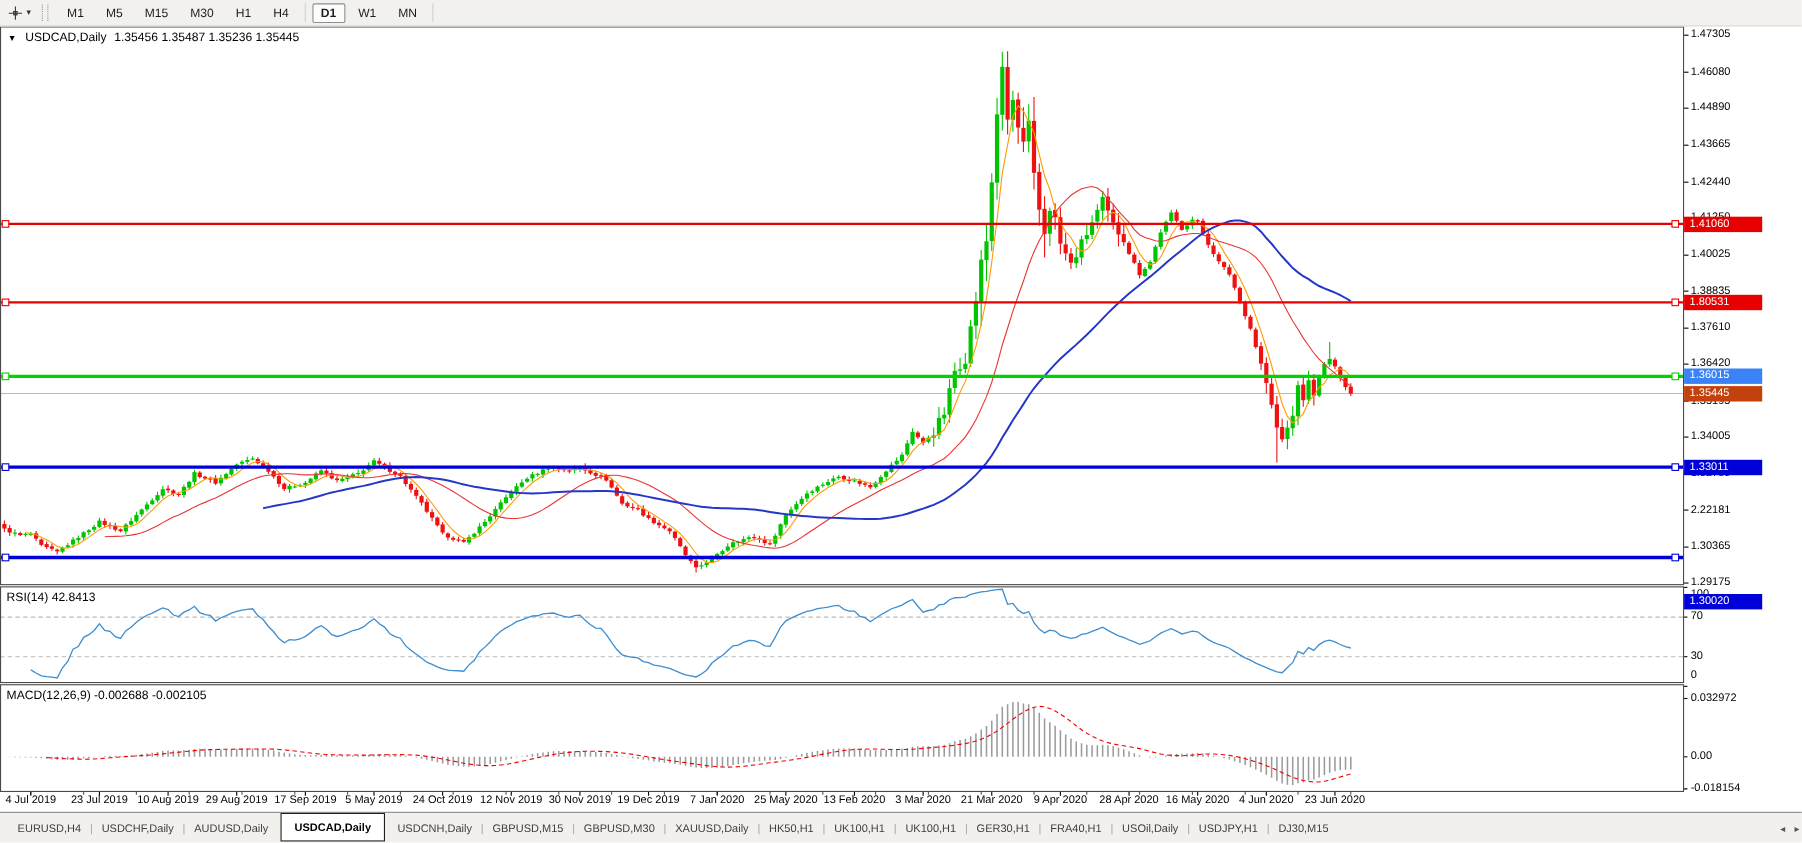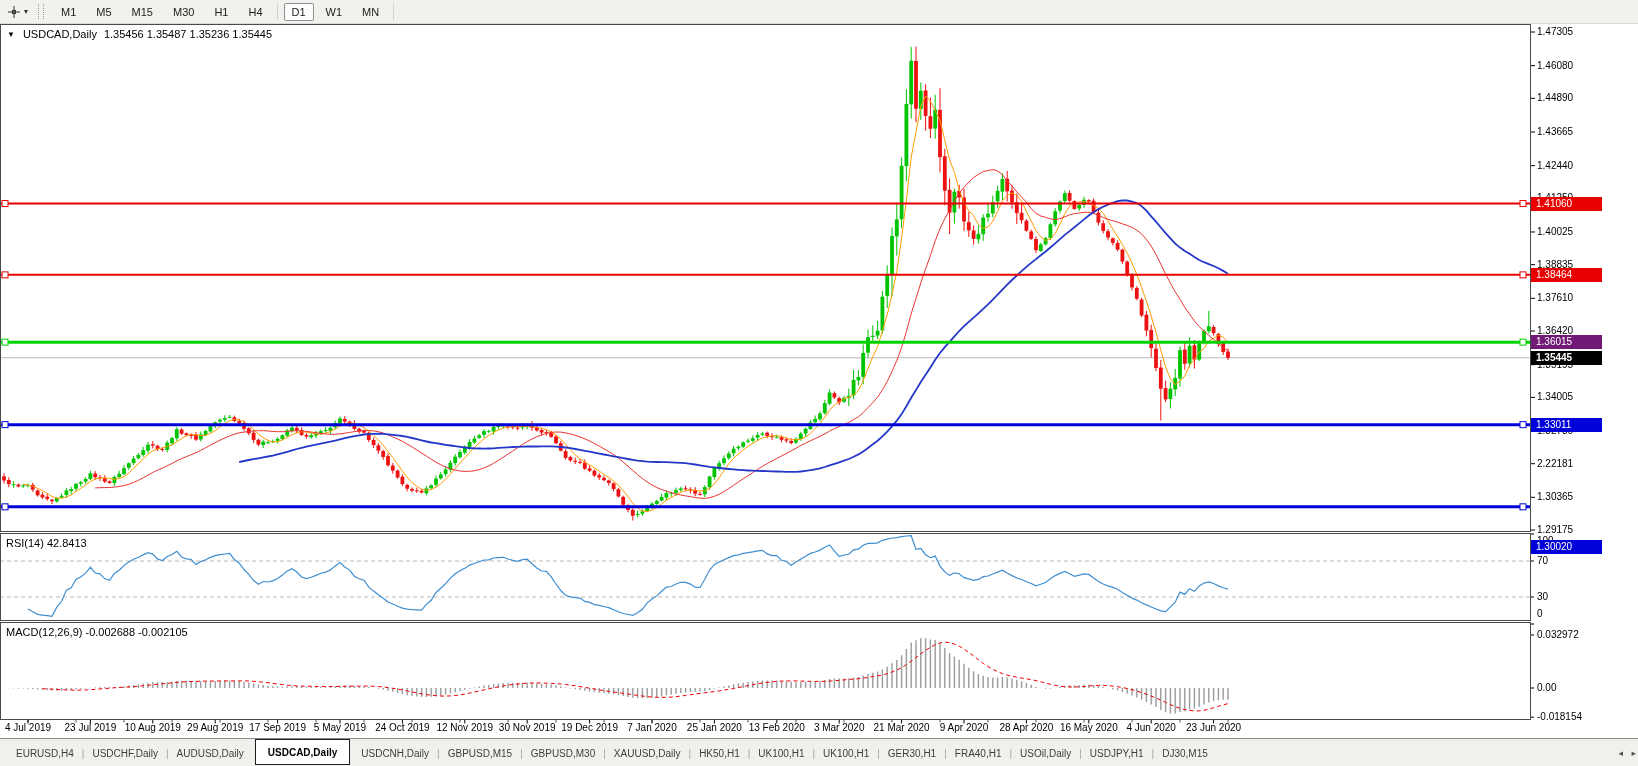--- a/index.html
+++ b/index.html
@@ -7,21 +7,21 @@
        font-family:"Liberation Sans","DejaVu Sans",sans-serif;position:relative;}
   #root{position:absolute;left:0;top:0;width:1638px;height:766px;background:#fff;}
   
   .toolbar{position:absolute;left:0;top:0;width:1638px;height:23px;background:#f2f1ee;
            border-bottom:1px solid #dddbd7;display:flex;align-items:center;z-index:6;}
   .tool-icon{display:flex;align-items:center;padding:0 5px 0 7px;gap:3px;}
   .dd{font-size:8px;color:#333;}
   .grip{width:4px;height:15px;border-left:1px dotted #9a9a9a;border-right:1px dotted #9a9a9a;margin:0 7px 0 5px;}
   #tf-buttons{display:flex;align-items:flex-start;}
   .tf-btn{font-size:11px;color:#1c1c1c;padding:2px 7px;margin:0 2px;border:1px solid transparent;border-radius:2px;}
-  .tf-btn.active{background:#fcfcfc;border-color:#8f8f8f;}
+  .tf-btn.active{background:#fcfcfc;border-color:#8f8f8f;font-weight:bold;}
   .vsep{width:1px;height:17px;background:#d3d1cd;margin:0 4px;}
   
   #chart-svg{position:absolute;left:0;top:0;z-index:0;}
   
   .chart-title{position:absolute;left:7px;top:28px;font-size:11px;color:#000;z-index:5;
                display:flex;align-items:center;gap:7px;white-space:nowrap;}
   .collapse{font-size:8px;color:#000;margin-right:1px;}
   .ind-label{position:absolute;left:6px;font-size:11px;color:#000;z-index:5;white-space:nowrap;}
   #rsi-label{top:537px;} #macd-label{top:626px;}
   .axis-label{position:absolute;left:1537px;font-size:10px;color:#000;line-height:12px;z-index:1;white-space:nowrap;}
@@ -957,25 +957,25 @@
     <span class="collapse">▼</span>
     <span>USDCAD,Daily</span>
     <span>1.35456 1.35487 1.35236 1.35445</span>
   </div>
 
   <div class="ind-label" id="rsi-label">RSI(14) 42.8413</div>
   <div class="ind-label" id="macd-label">MACD(12,26,9) -0.002688 -0.002105</div>
 
   <div id="labels">
       <div class="hline-label" style="top: 196.55px; background: rgb(232, 0, 0);">1.41060</div>
-      <div class="hline-label" style="top: 267.862px; background: rgb(232, 0, 0);">1.38464</div>
-      <div class="hline-label" style="top: 335.136px; background: #701a75;">1.36015</div>
+      <div class="hline-label" style="top: 267.862px; background: rgb(232, 0, 0);">1.80531</div>
+      <div class="hline-label" style="top: 335.136px; background: #3b82f6;">1.36015</div>
       <div class="hline-label" style="top: 417.656px; background: rgb(0, 0, 217);">1.33011</div>
       <div class="hline-label" style="top: 499.819px; background: rgb(0, 0, 217); margin-top: 40px;">1.30020</div>
-      <div class="hline-label cur-label" style="top: 350.794px; background: #000000; font-weight: bold;">1.35445</div>
+      <div class="hline-label cur-label" style="top: 350.794px; background: #c2410c;">1.35445</div>
       <div class="axis-label" style="top: 26px;">1.47305</div>
       <div class="axis-label" style="top: 59.6507px;">1.46080</div>
       <div class="axis-label" style="top: 92.34px;">1.44890</div>
       <div class="axis-label" style="top: 125.991px;">1.43665</div>
       <div class="axis-label" style="top: 159.642px; text-align: center;">1.42440</div>
       <div class="axis-label" style="top: 192.331px;">1.41250</div>
       <div class="axis-label" style="top: 225.982px;">1.40025</div>
       <div class="axis-label" style="top: 258.671px;">1.38835</div>
       <div class="axis-label" style="top: 292.322px;">1.37610</div>
       <div class="axis-label" style="top: 325.011px;">1.36420</div>
@@ -996,21 +996,21 @@
       <div class="date-label" style="left: 90.4px;">23 Jul 2019</div>
       <div class="date-label" style="left: 152.8px;">10 Aug 2019</div>
       <div class="date-label" style="left: 215.2px;">29 Aug 2019</div>
       <div class="date-label" style="left: 277.6px;">17 Sep 2019</div>
       <div class="date-label" style="left: 340px;">5 May 2019</div>
       <div class="date-label" style="left: 402.4px;">24 Oct 2019</div>
       <div class="date-label" style="left: 464.8px;">12 Nov 2019</div>
       <div class="date-label" style="left: 527.2px;">30 Nov 2019</div>
       <div class="date-label" style="left: 589.6px;">19 Dec 2019</div>
       <div class="date-label" style="left: 652px;">7 Jan 2020</div>
-      <div class="date-label" style="left: 714.4px;">25 Jan 2020</div>
+      <div class="date-label" style="left: 714.4px;">25 May 2020</div>
       <div class="date-label" style="left: 776.8px;">13 Feb 2020</div>
       <div class="date-label" style="left: 839.2px;">3 Mar 2020</div>
       <div class="date-label" style="left: 901.6px;">21 Mar 2020</div>
       <div class="date-label" style="left: 964px;">9 Apr 2020</div>
       <div class="date-label" style="left: 1026.4px;">28 Apr 2020</div>
       <div class="date-label" style="left: 1088.8px;">16 May 2020</div>
       <div class="date-label" style="left: 1151.2px;">4 Jun 2020</div>
       <div class="date-label" style="left: 1213.6px;">23 Jun 2020</div>
     </div>
 

